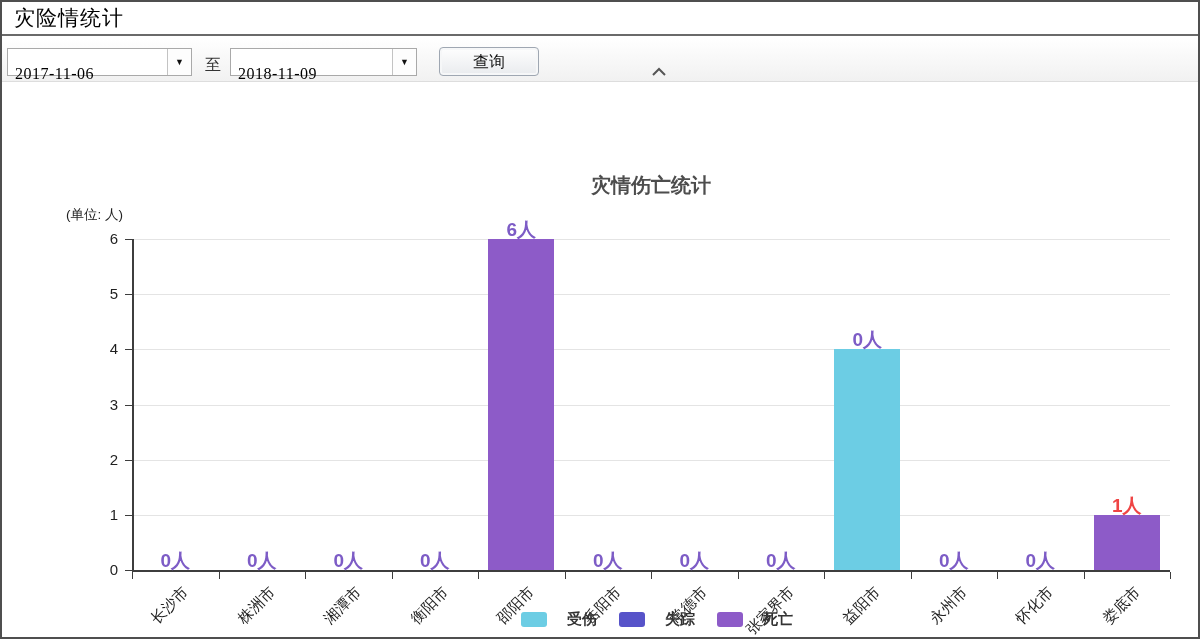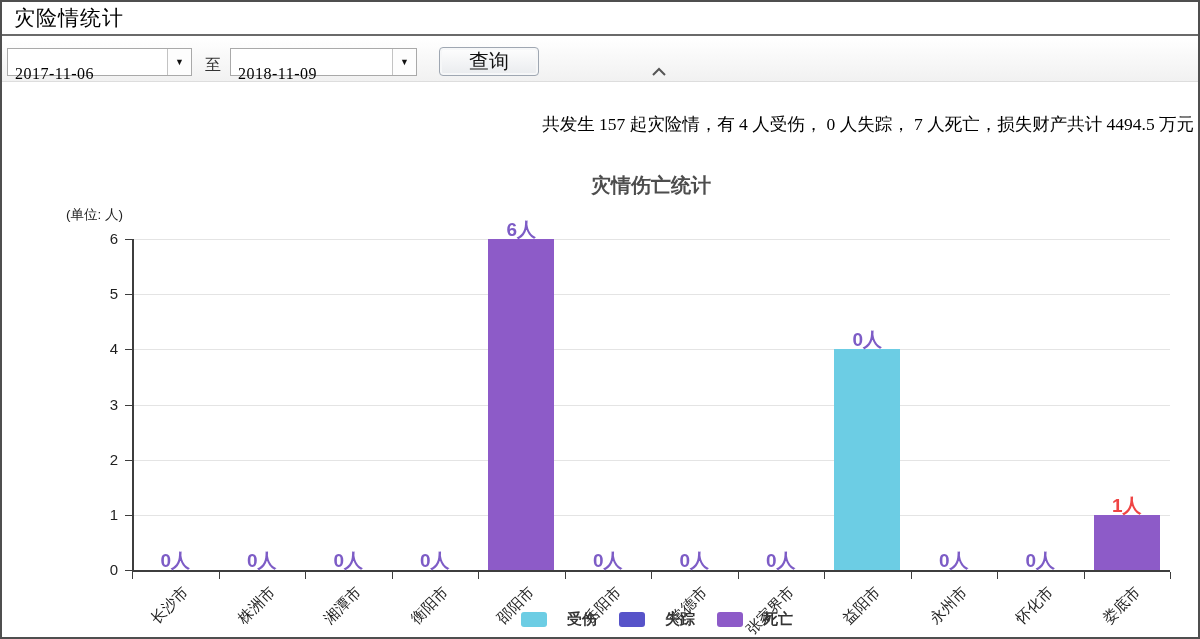--- a/index.html
+++ b/index.html
@@ -33,21 +33,21 @@
   .datebox .arrow {
     width:24px; border-left:1px solid #c3c3c3; background:#fdfdfd;
     display:flex; align-items:center; justify-content:center;
     font-size:9px; color:#111; cursor:pointer;
   }
   #to-label { position:absolute; left:203px; top:17px; font-size:16px; color:#333; }
   #query-btn {
     position:absolute; left:437px; top:9px; width:100px; height:29px;
     border:1px solid #9fa7b2; border-radius:4px;
     background:linear-gradient(#fefefe,#e9ebee);
-    font-size:20px; color:#111; text-align:center; line-height:27px;
+    font-size:16px; color:#111; text-align:center; line-height:27px;
     box-shadow:0 0 0 2px #f6f7f8 inset; cursor:pointer;
   }
   #collapse-caret { position:absolute; left:648px; top:64px; width:18px; height:12px; cursor:pointer; }
   
   #summary {
     position:absolute; right:4px; top:110px; font-size:17.5px; color:#000;
     font-family:"Liberation Serif","DejaVu Serif",serif; white-space:nowrap;
   }
   
   #chart-title {
@@ -99,21 +99,20 @@
       <span class="val">2018-11-09</span>
       <span class="arrow">▼</span>
     </div>
     <div id="query-btn">查询</div>
   </div>
 
   <svg id="collapse-caret" viewBox="0 0 18 12">
     <polyline points="3,9 9,3 15,9" fill="none" stroke="#555" stroke-width="2"></polyline>
   </svg>
 
-  <div id="summary">共发生 157 起灾险情，有 4 人受伤， 0 人失踪， 7 人死亡，损失财产共计 4494.5 万元</div>
 
   <div id="chart-title">灾情伤亡统计</div>
   <div id="unit-label">(单位: 人)</div>
 
   <div id="chart-layer">
       <div class="tick-y" style="left: 123px; top: 568px;"></div>
       <div class="ylab" style="left: 86px; top: 559px;">0</div>
       <div class="gridline" style="left: 130px; top: 512.833px; width: 1038px;"></div>
       <div class="tick-y" style="left: 123px; top: 512.833px;"></div>
       <div class="ylab" style="left: 86px; top: 503.833px;">1</div>

